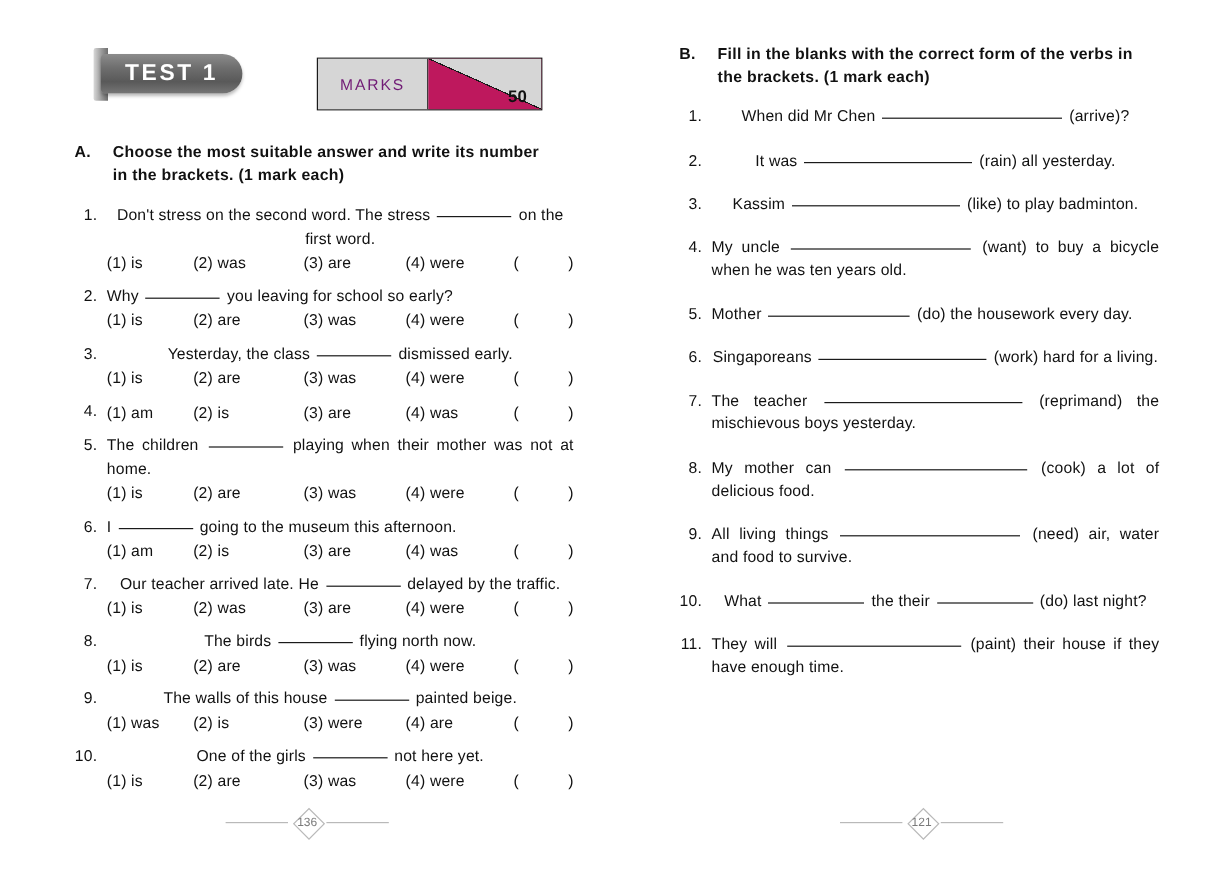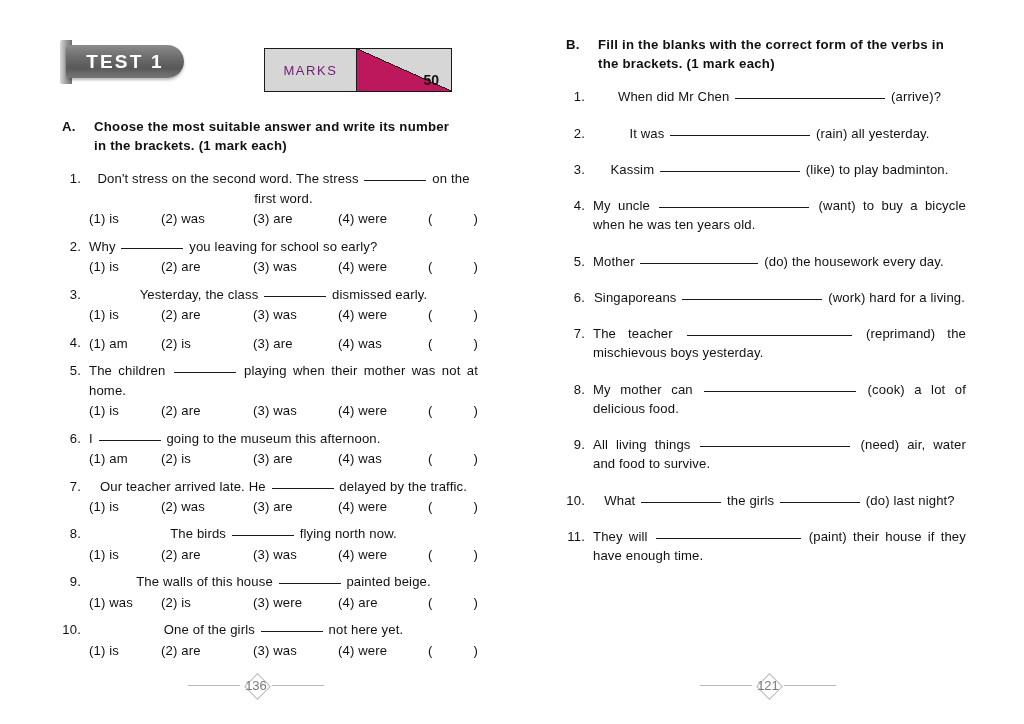--- a/index.html
+++ b/index.html
@@ -22,21 +22,21 @@
     top: 0;
     width: 512px;
     height: 724px;
   }
   .page-left  { left: 0; }
   .page-right { left: 512px; }
 
   
   .banner-wrap {
     position: absolute;
-    left: 60px;
+    left: 78px;
     top: 38px;
     width: 125px;
     height: 48px;
   }
   .banner-tail {
     position: absolute;
     left: 0;
     top: 2px;
     width: 12px;
     height: 44px;
@@ -213,21 +213,21 @@
     border: 1px solid #b9b9b9;
     transform: rotate(45deg);
     background: #ffffff;
   }
   .foot-diamond .num {
     position: absolute;
     inset: 0;
     display: flex;
     align-items: center;
     justify-content: center;
-    font-size: 13px;
+    font-size: 10px;
     color: #7a7a7a;
   }
 </style>
 </head>
 <body>
 
 <div class="page page-left">
 
   <div class="banner-wrap">
     <div class="banner-tail"></div>
@@ -481,21 +481,21 @@
         </div>
         <div class="q">
           <div class="q-num">9.</div>
           <div class="q-body">
             <div class="q-text"><span>All living things</span> <span class="blank" style="width: 150px;"></span> <span>(need) air, water and food to survive.</span></div>
           </div>
         </div>
         <div class="q">
           <div class="q-num">10.</div>
           <div class="q-body">
-            <div class="q-text nojust"><span>What</span> <span class="blank" style="width: 80px;"></span> <span>the girls</span> <span class="blank" style="width: 80px;"></span> <span>(do) last night?</span></div>
+            <div class="q-text nojust"><span>What</span> <span class="blank" style="width: 80px;"></span> <span>the their</span> <span class="blank" style="width: 80px;"></span> <span>(do) last night?</span></div>
           </div>
         </div>
         <div class="q">
           <div class="q-num">11.</div>
           <div class="q-body">
             <div class="q-text"><span>They will</span> <span class="blank" style="width: 145px;"></span> <span>(paint) their house if they have enough time.</span></div>
           </div>
         </div>
       </div>
   </div>

